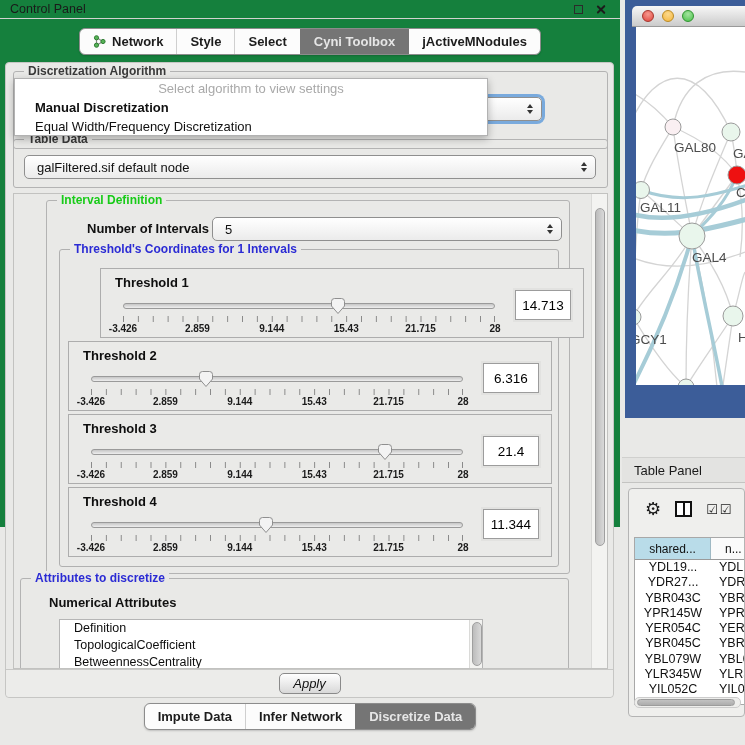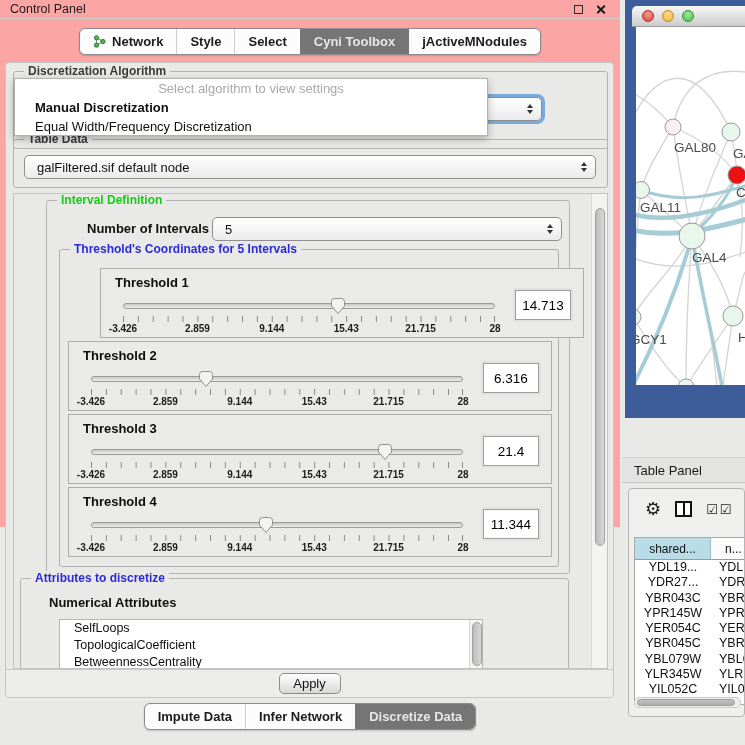--- a/index.html
+++ b/index.html
@@ -1,20 +1,20 @@
 <!DOCTYPE html>
 <html style="--accent_focus: #79aadd; --tab_selected_bg: #757575; --group_label_green: #18cb18; --group_label_blue: #2b2bd4; --header_cell_blue: #b9dce9; --frame_blue: #3c5d99; --node_green: #e9f6ec; --node_pink: #faeff2; --node_red: #ee1111; --edge_teal: #a6ccd7; --mac_red: #e1443c; --mac_yellow: #f5b63d; --mac_green: #48c148;"><head>
 <meta charset="utf-8">
 <style>
   * { margin:0; padding:0; box-sizing:border-box; }
   html,body { width:745px; height:745px; overflow:hidden;
     font-family:"Liberation Sans","DejaVu Sans",sans-serif; background:#e9e9e7; position:relative; color:#111; }
 
   
-  .control-panel { position:absolute; left:0; top:0; width:620px; height:527px; background:#fca5a5; }
+  .control-panel { position:absolute; left:0; top:0; width:620px; height:527px; background:#15803d; }
   .titlebar { position:absolute; left:0; top:0; width:100%; height:19px; border-bottom:1px solid #d2d2d0;
     display:flex; align-items:center; padding:0 10px; font-size:12.5px; color:#1a1a1a; }
   .winbtns { position:absolute; right:14px; top:4px; display:flex; gap:12px; align-items:center; }
   .float-ico { width:9px; height:9px; border:1.5px solid #2b2b2b; background:transparent; }
   .close-ico { position:relative; width:11px; height:11px; }
   .close-ico::before,.close-ico::after { content:''; position:absolute; left:4.5px; top:0; width:2.4px; height:11px; background:#1c1c1c; border-radius:1px; }
   .close-ico::before { transform:rotate(45deg); } .close-ico::after { transform:rotate(-45deg); }
 
   .tabrow { position:absolute; left:0; width:620px; display:flex; justify-content:center; }
   .tabbar { display:flex; border:1px solid #8c8c8c; border-radius:6px; overflow:hidden;
@@ -65,21 +65,21 @@
   .value-input { position:absolute; right:12px; top:21px; width:56px; height:30px; border:1px solid #9c9c9c;
     background:#fff; text-align:center; font-size:13.5px; font-family:inherit; box-shadow:0 0 0 2px #e2e2e0; }
 
   .attr-list { position:absolute; background:#fff; border:1px solid #b5b5b5; overflow:hidden; }
   .attr-item { height:17px; line-height:17px; padding-left:14px; font-size:12.5px; color:#0d0d0d; }
 
   .apply-bar { position:absolute; left:0; top:606px; width:607px; height:28px;
     border-top:1px solid #c8c8c6; background:#ececea; border-radius:0 0 4px 4px;
     display:flex; justify-content:center; align-items:center; }
   .btn { min-width:62px; height:21px; border:1px solid #8a8a8a; border-radius:5px;
-    background:linear-gradient(#ffffff,#d8d8d8); font-size:13px; display:flex; align-items:center; justify-content:center; padding:0 12px; }
+    background:linear-gradient(#ffffff,#d8d8d8); font-size:13px; display:flex; align-items:center; justify-content:center; padding:0 12px;font-style:italic; }
 
   
   .network-window { position:absolute; left:625px; top:0; width:120px; height:418px; background:var(--frame_blue,#3c5d99); }
   .nw-titlebar { position:absolute; left:7px; top:6px; right:0; height:21px;
     background:linear-gradient(#f7f7f7,#cbcbcb); border-bottom:1px solid #9a9a9a; border-radius:5px 0 0 0;
     display:flex; align-items:center; gap:8px; padding-left:10px; }
   .light { width:12px; height:12px; border-radius:50%; }
   .nw-canvas { position:absolute; left:11px; top:27px; right:0; bottom:33px; background:#ffffff; overflow:hidden; }
 
   .tp-header { position:absolute; left:622px; top:457px; width:123px; height:26px; background:#e3e3e1;
@@ -185,21 +185,21 @@
         <span style="position:absolute; left:40px; top:20px; font-size:13px; font-weight:bold;">Number of Intervals</span>
         <div class="combo" style="left:165px; top:16px; width:350px;">
           <span>5</span>
           <span class="spin">
               <i class="up"></i>
               <i class="down"></i>
             </span>
         </div>
 
         <div class="groupbox" style="left:12px; top:48px; width:500px; height:318px; border-color:#b0b0b0;">
-          <span class="group-label" style="color:var(--group_label_blue,#2b2bd4); background:#e9e9e7;">Threshold's Coordinates for 5 Intervals</span>
+          <span class="group-label" style="color:var(--group_label_blue,#2b2bd4); background:#e9e9e7;">Threshold's Coordinates for 1 Intervals</span>
 
           <div class="threshold-panel" style="top:18px;margin-left:32px;">
             <span class="t-title">Threshold 1</span>
             <div class="slider-area">
               <div class="track"></div>
               <div class="thumb" style="left: 57.7197%;">
                 <svg width="16" height="18">
                     <path d="M1.5 4.5 Q1.5 1.5 4.5 1.5 L11.5 1.5 Q14.5 1.5 14.5 4.5 L14.5 9 L8 16.5 L1.5 9 Z" fill="#f3f3f3" stroke="#8f8f8f"></path>
                   </svg>
               </div>
@@ -284,21 +284,21 @@
         </div>
       </div>
 
       <div class="groupbox" style="left:6px; top:384px; width:549px; height:200px;">
         <span class="group-label" style="color:var(--group_label_blue,#2b2bd4);">Attributes to discretize</span>
         <span style="position:absolute; left:28px; top:16px; font-size:13px; font-weight:bold;">Numerical Attributes</span>
         <div class="attr-list" style="left:38px; top:40px; width:424px; height:140px;">
           <div class="vsb-track" style="right:0; top:0; width:13px; height:100%;">
             <div class="vsb-thumb" style="top:2px; height:44px;"></div>
           </div>
-        <div class="attr-item">SelfLoops</div>
+        <div class="attr-item">Definition</div>
             <div class="attr-item">TopologicalCoefficient</div>
             <div class="attr-item">BetweennessCentrality</div>
           </div>
       </div>
 
       <div class="vsb-track" style="right:0; top:0; width:16px; height:100%;">
         <div class="vsb-thumb" style="top:14px; height:338px; left:2.5px;"></div>
       </div>
     </div>
 

